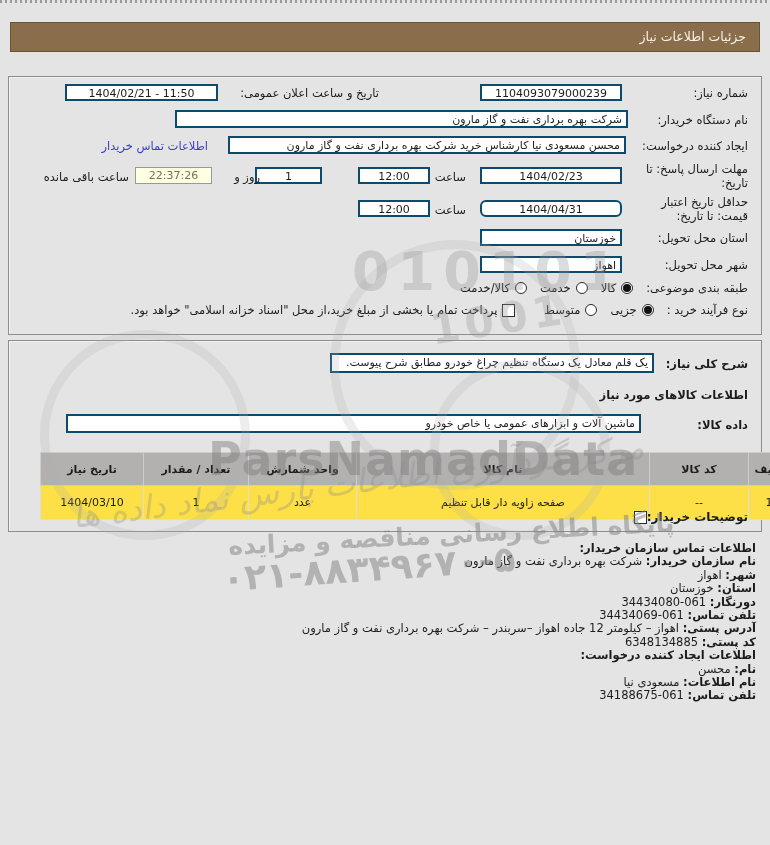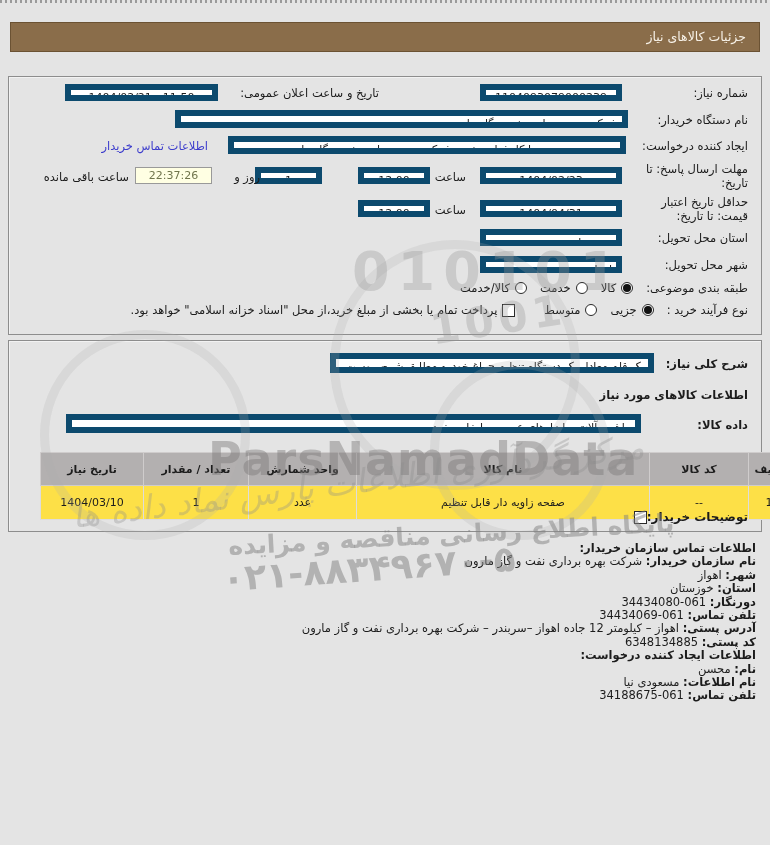--- a/index.html
+++ b/index.html
@@ -13,21 +13,21 @@
     background-image:repeating-linear-gradient(90deg,#9a9a9a 0 2px,transparent 2px 5px); }
   .titlebar{ position:absolute; top:22px; left:10px; right:10px; height:30px;
     background:#8a6d4a; border:1px solid #6b5233; box-sizing:border-box;
     color:#f7f1e7; font-size:12.5px; line-height:28px; padding-right:13px; text-align:right; }
   .panel{ position:absolute; left:8px; right:8px; border:1px solid #8d8d8d;
     box-shadow:inset 1px 1px 0 #f2f2f2; z-index:1; }
   .panel1{ top:76px; height:257px; }
   .panel2{ top:340px; height:190px; }
   .lbl{ position:absolute; font-size:11.5px; white-space:nowrap; z-index:2; }
   .b{ font-weight:bold; }
-  .inp{ position:absolute; background:#fff; border:6px solid #0c4a6e; height:17px;
+  .inp{ position:absolute; background:#fff; border:2px solid #0c4a6e; height:17px;
     font-size:11px; box-sizing:border-box; padding:1px 4px; white-space:nowrap;
     overflow:hidden; z-index:2; line-height:14px; }
   .inp.c{ text-align:center; direction:ltr; }
   .inp.r{ text-align:right; }
   .cd{ background:#ffffe3; border:1px solid #999; color:#70754c; }
   .link{ position:absolute; font-size:11.5px; color:#3c3ccc; white-space:nowrap;
     z-index:2; cursor:pointer; }
   .optrow{ position:absolute; display:flex; align-items:center; gap:13px;
     font-size:11.5px; white-space:nowrap; z-index:2; }
   .optgrp{ display:flex; align-items:center; gap:5px; }
@@ -62,21 +62,21 @@
     color:rgba(128,128,128,0.5); }
   .wm-phone{ font-size:36px; font-weight:bold; transform:rotate(-4deg); direction:ltr;
     letter-spacing:3px; color:rgba(128,128,128,0.5); }
 </style>
 </head>
 <body>
 
 <div class="page">
   <div class="dotted-top"></div>
 
-  <div class="titlebar">جزئیات کالاهای نیاز</div>
+  <div class="titlebar">جزئیات اطلاعات نیاز</div>
 
   <div class="panel panel1"></div>
 
   <div class="lbl" style="top:86px; right:22px;">شماره نیاز:</div>
   <div class="inp c" style="top:84px; right:148px; width:142px;">1104093079000239</div>
   <div class="lbl" style="top:86px; right:391px;">تاریخ و ساعت اعلان عمومی:</div>
   <div class="inp c" style="top:84px; right:552px; width:153px;">1404/02/21 - 11:50</div>
 
   <div class="lbl" style="top:113px; right:22px;">نام دستگاه خریدار:</div>
   <div class="inp r" style="top:110px; right:142px; width:453px; height:18px;">شرکت بهره برداری نفت و گاز مارون</div>
@@ -90,21 +90,21 @@
   <div class="inp c" style="top:167px; right:148px; width:142px;">1404/02/23</div>
   <div class="lbl" style="top:170px; right:304px;">ساعت</div>
   <div class="inp c" style="top:167px; right:340px; width:72px;">12:00</div>
   <div class="inp c" style="top:167px; right:448px; width:67px;">1</div>
   <div class="lbl" style="top:170px; right:510px;">روز و</div>
   <div class="inp c cd" style="top:167px; right:558px; width:77px;">22:37:26</div>
   <div class="lbl" style="top:170px; right:641px;">ساعت باقی مانده</div>
 
   <div class="lbl" style="top:195px; right:22px;">حداقل تاریخ اعتبار</div>
   <div class="lbl" style="top:209px; right:22px;">قیمت: تا تاریخ:</div>
-  <div class="inp c" style="top:200px; right:148px; width:142px;">1404/04/31</div>
+  <div class="inp c" style="top:200px; right:148px; width:142px;border-radius:6px;">1404/04/31</div>
   <div class="lbl" style="top:203px; right:304px;">ساعت</div>
   <div class="inp c" style="top:200px; right:340px; width:72px;">12:00</div>
 
   <div class="lbl" style="top:231px; right:22px;">استان محل تحویل:</div>
   <div class="inp r" style="top:229px; right:148px; width:142px;">خوزستان</div>
 
   <div class="lbl" style="top:258px; right:22px;">شهر محل تحویل:</div>
   <div class="inp r" style="top:256px; right:148px; width:142px;">اهواز</div>
 
   <div class="optrow" style="top:281px; right:22px;">

